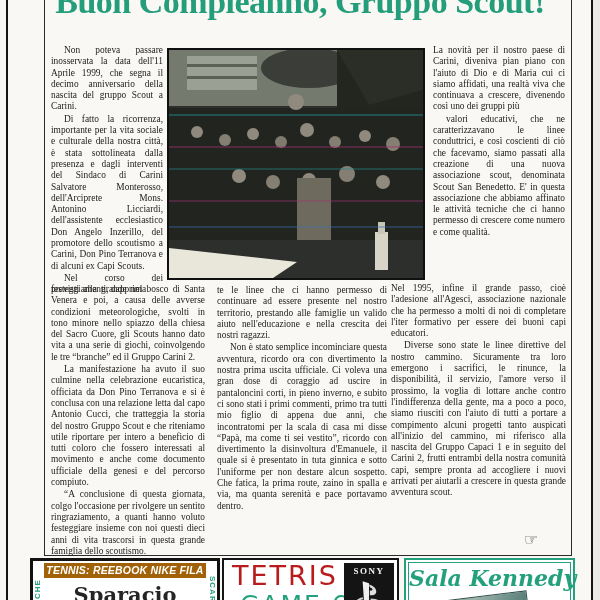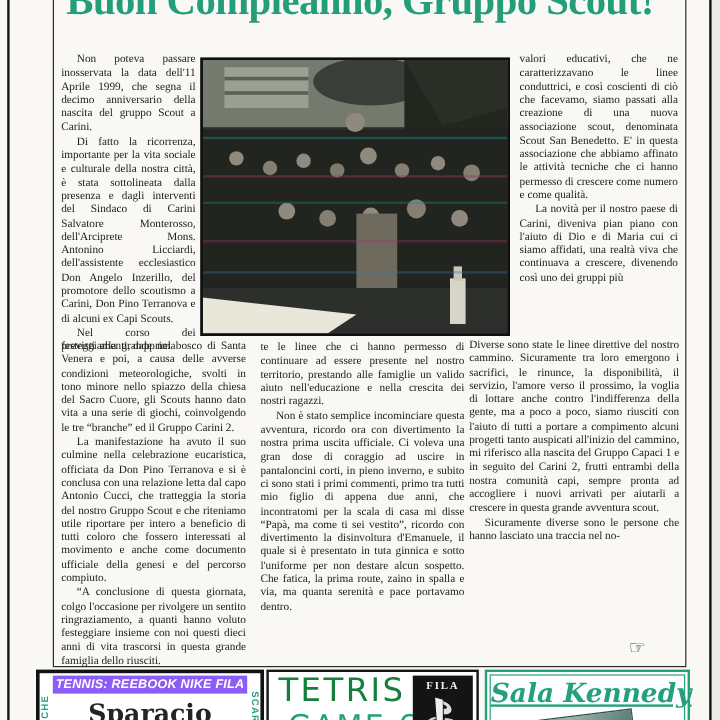--- a/index.html
+++ b/index.html
@@ -48,62 +48,62 @@
   .photo{
     position:absolute;left:167px;top:48px;width:254px;height:228px;
     border:2px solid #101010;background:#2c2f2b;overflow:hidden;
   }
 
   
   .ad{position:absolute;top:558px;background:#fff;}
   .ad-tennis{left:30px;width:184px;height:70px;border:3px solid #121212;}
   .tennis-bar{
     position:absolute;left:11px;right:11px;top:2px;height:15px;
-    background:#8b5cf6;color:#fff;text-align:center;
+    background:#a16207;color:#fff;text-align:center;
     font:italic 700 10.5px "Liberation Sans", sans-serif;line-height:15px;
     letter-spacing:0.2px;white-space:nowrap;
   }
   .vert{
     position:absolute;top:1px;bottom:1px;width:11px;
     writing-mode:vertical-rl;color:#23a07c;
     font:700 8px "Liberation Sans", sans-serif;letter-spacing:1px;
     text-align:center;
   }
   .vert.left{left:0;transform:rotate(180deg);}
   .vert.right{right:0;}
   .sparacio{
     position:absolute;left:12px;right:12px;top:21px;text-align:center;
     font:700 21px "DejaVu Serif", serif;color:#242424;
   }
 
   .ad-tetris{left:222px;width:173px;height:68px;border:2px solid #161616;}
   .tetris-line1{
     position:absolute;left:8px;top:0px;
-    font:400 27px "DejaVu Sans", sans-serif;color:#15803d;letter-spacing:2px;
+    font:400 27px "DejaVu Sans", sans-serif;color:#b91c1c;letter-spacing:2px;
   }
   .tetris-line2{
     position:absolute;left:16px;top:30px;
     font:400 25px "DejaVu Sans", sans-serif;color:#23a07c;letter-spacing:2px;
   }
   .sony-box{
     position:absolute;right:3px;top:3px;width:50px;height:56px;background:#141414;
   }
   .sony-label{
     color:#f2f2f2;text-align:center;margin-top:3px;
     font:700 9px "Liberation Serif", serif;letter-spacing:1.5px;
   }
   .ps-logo{position:absolute;left:9px;top:15px;width:32px;height:32px;}
 
   .ad-sala{left:404px;width:167px;height:68px;border:2px solid #23a07c;}
   .sala-inner{
     position:absolute;left:2px;right:2px;top:2px;bottom:2px;border:1px solid #23a07c;
   }
   .sala-title{
     text-align:left;margin-top:2px;
-    font:italic 700 22px "DejaVu Serif", serif;color:#23a07c;white-space:nowrap;text-decoration:underline;
+    font:italic 700 22px "DejaVu Serif", serif;color:#23a07c;white-space:nowrap;
   }
   .sala-photo{
     position:absolute;left:8px;top:34px;width:110px;height:34px;
     background:linear-gradient(120deg,#5d8d83,#9db4ab 45%,#46706a);
     transform:rotate(-7deg);border:1px solid #2f4f4a;
   }
 </style>
 </head>
 <body>
 
@@ -153,49 +153,49 @@
 </div>
 
 <div class="col c1t">
     <p>Non poteva passare inosservata la data dell'11 Aprile 1999, che segna il decimo anniversario della nascita del gruppo Scout a Carini.</p>
     <p>Di fatto la ricorrenza, importante per la vita sociale e culturale della nostra città, è stata sottolineata dalla presenza e dagli interventi del Sindaco di Carini Salvatore Monterosso, dell'Arciprete Mons. Antonino Licciardi, dell'assistente ecclesiastico Don Angelo Inzerillo, del promotore dello scoutismo a Carini, Don Pino Terranova e di alcuni ex Capi Scouts.</p>
     <p>Nel corso dei festeggiamenti, dapprima</p>
   </div>
 <div class="col cont c1b">
     <p>previsti alla grande nel bosco di Santa Venera e poi, a causa delle avverse condizioni meteorologiche, svolti in tono minore nello spiazzo della chiesa del Sacro Cuore, gli Scouts hanno dato vita a una serie di giochi, coinvolgendo le tre “branche” ed il Gruppo Carini 2.</p>
     <p>La manifestazione ha avuto il suo culmine nella celebrazione eucaristica, officiata da Don Pino Terranova e si è conclusa con una relazione letta dal capo Antonio Cucci, che tratteggia la storia del nostro Gruppo Scout e che riteniamo utile riportare per intero a beneficio di tutti coloro che fossero interessati al movimento e anche come documento ufficiale della genesi e del percorso compiuto.</p>
-    <p>“A conclusione di questa giornata, colgo l'occasione per rivolgere un sentito ringraziamento, a quanti hanno voluto festeggiare insieme con noi questi dieci anni di vita trascorsi in questa grande famiglia dello riusciti.</p>
+    <p>“A conclusione di questa giornata, colgo l'occasione per rivolgere un sentito ringraziamento, a quanti hanno voluto festeggiare insieme con noi questi dieci anni di vita trascorsi in questa grande famiglia dello scoutismo.</p>
     <p>Dieci anni sono una tappa importante, ed è opportuno tracciare brevemen-</p>
   </div>
 <div class="col cont c2">
     <p>te le linee che ci hanno permesso di continuare ad essere presente nel nostro territorio, prestando alle famiglie un valido aiuto nell'educazione e nella crescita dei nostri ragazzi.</p>
     <p>Non è stato semplice incominciare questa avventura, ricordo ora con divertimento la nostra prima uscita ufficiale. Ci voleva una gran dose di coraggio ad uscire in pantaloncini corti, in pieno inverno, e subito ci sono stati i primi commenti, primo tra tutti mio figlio di appena due anni, che incontratomi per la scala di casa mi disse “Papà, ma come ti sei vestito”, ricordo con divertimento la disinvoltura d'Emanuele, il quale si è presentato in tuta ginnica e sotto l'uniforme per non destare alcun sospetto. Che fatica, la prima route, zaino in spalla e via, ma quanta serenità e pace portavamo dentro.</p>
   </div>
 <div class="col cont c3t">
+    <p>La novità per il nostro paese di Carini, diveniva pian piano con l'aiuto di Dio e di Maria cui ci siamo affidati, una realtà viva che continuava a crescere, divenendo così uno dei gruppi più</p>
     <p>valori educativi, che ne caratterizzavano le linee conduttrici, e così coscienti di ciò che facevamo, siamo passati alla creazione di una nuova associazione scout, denominata Scout San Benedetto. E' in questa associazione che abbiamo affinato le attività tecniche che ci hanno permesso di crescere come numero e come qualità.</p>
-    <p>La novità per il nostro paese di Carini, diveniva pian piano con l'aiuto di Dio e di Maria cui ci siamo affidati, una realtà viva che continuava a crescere, divenendo così uno dei gruppi più</p>
   </div>
 <div class="col cont c3b">
+    <p>Nel 1995, infine il grande passo, cioè l'adesione all'Agesci, associazione nazionale che ha permesso a molti di noi di completare l'iter formativo per essere dei buoni capi educatori.</p>
     <p>Diverse sono state le linee direttive del nostro cammino. Sicuramente tra loro emergono i sacrifici, le rinunce, la disponibilità, il servizio, l'amore verso il prossimo, la voglia di lottare anche contro l'indifferenza della gente, ma a poco a poco, siamo riusciti con l'aiuto di tutti a portare a compimento alcuni progetti tanto auspicati all'inizio del cammino, mi riferisco alla nascita del Gruppo Capaci 1 e in seguito del Carini 2, frutti entrambi della nostra comunità capi, sempre pronta ad accogliere i nuovi arrivati per aiutarli a crescere in questa grande avventura scout.</p>
-    <p>Sicuramente diverse sono le persone che hanno lasciato una traccia nel no-</p>
   </div>
 <div class="hand">☞</div>
 
 <div class="ad ad-tennis">
   <div class="vert left">ROCHE</div>
   <div class="vert right">SCARPE</div>
   <div class="tennis-bar">TENNIS: REEBOOK NIKE FILA</div>
   <div class="sparacio">Sparacio</div>
 </div>
 
 <div class="ad ad-tetris">
   <div class="tetris-line1">TETRIS</div>
   <div class="tetris-line2">GAME 6</div>
   <div class="sony-box">
-    <div class="sony-label">FILA</div>
+    <div class="sony-label">SONY</div>
     <div class="ps-logo">
       <svg viewBox="0 0 40 36" width="32" height="32">
         <path d="M12 2 L20 4.5 L20 32 L14 30 Z" fill="#efefef"></path>
         <path d="M20 6 C31 8.5 33 21 21 19.5 L21 13.5 C25.5 14.8 25.5 10.8 21 9.5 Z" fill="#dedede"></path>
         <path d="M12 22 C2 24.5 1 30 13 30.5 L13 27.5 C7.5 27.2 8 25.2 13 24.5 Z" fill="#cfcfcf"></path>
         <path d="M22 23.5 C32 24.2 36 27 28 29 L22 30.2 L22 27.4 C26 26.8 26.5 25.4 22 25.4 Z" fill="#cfcfcf"></path>
       </svg>
     </div>
   </div>
 </div>

